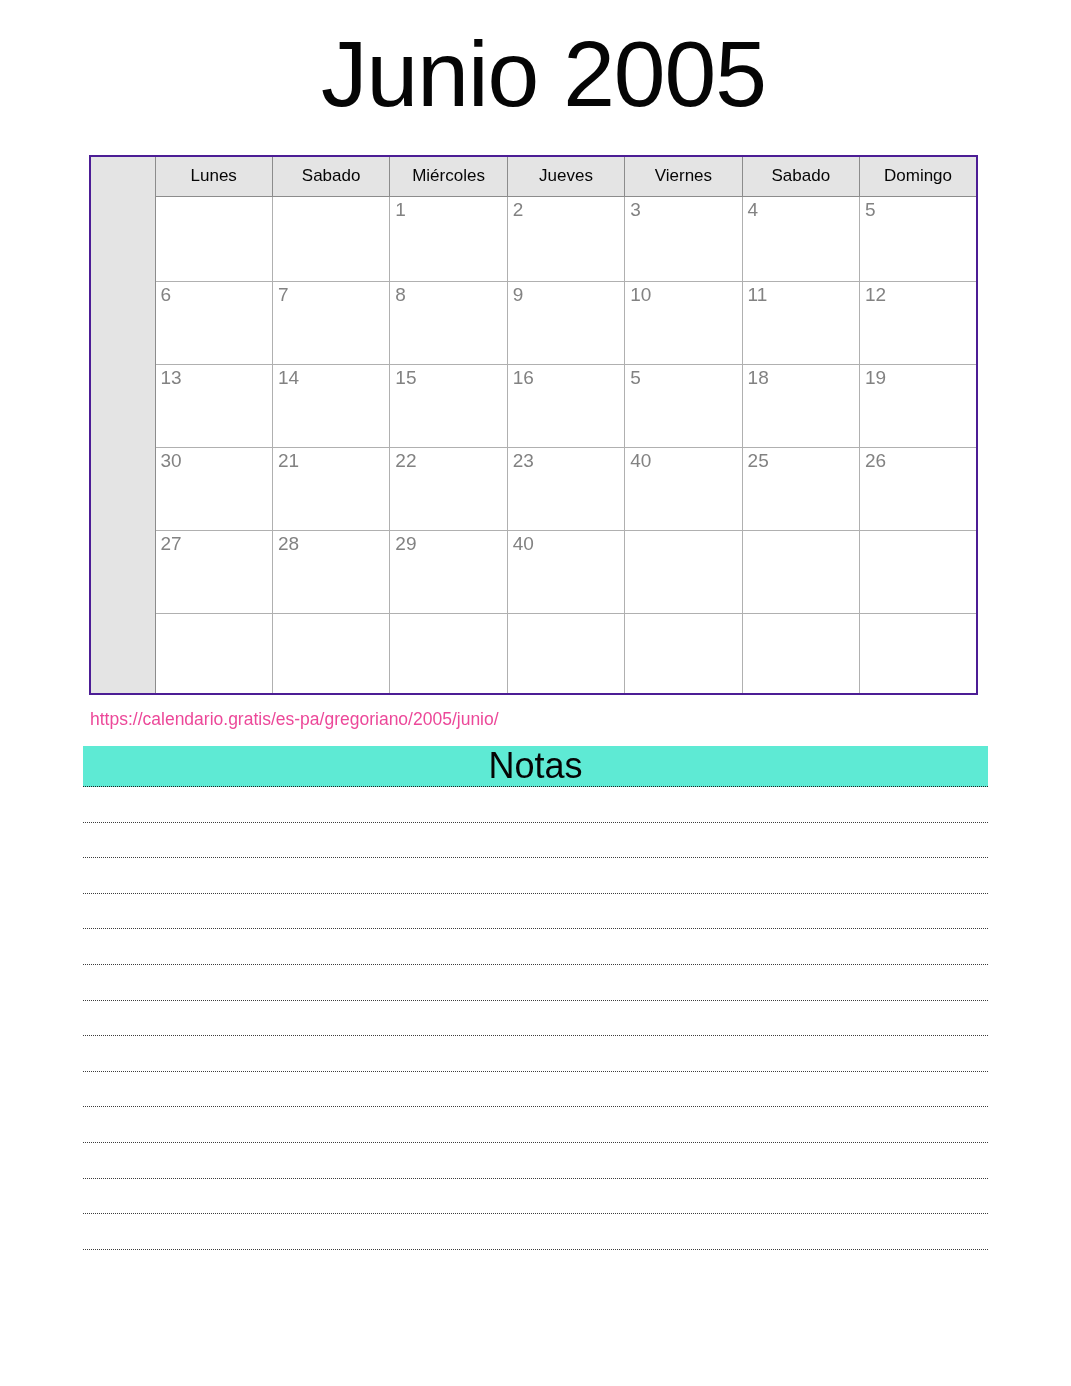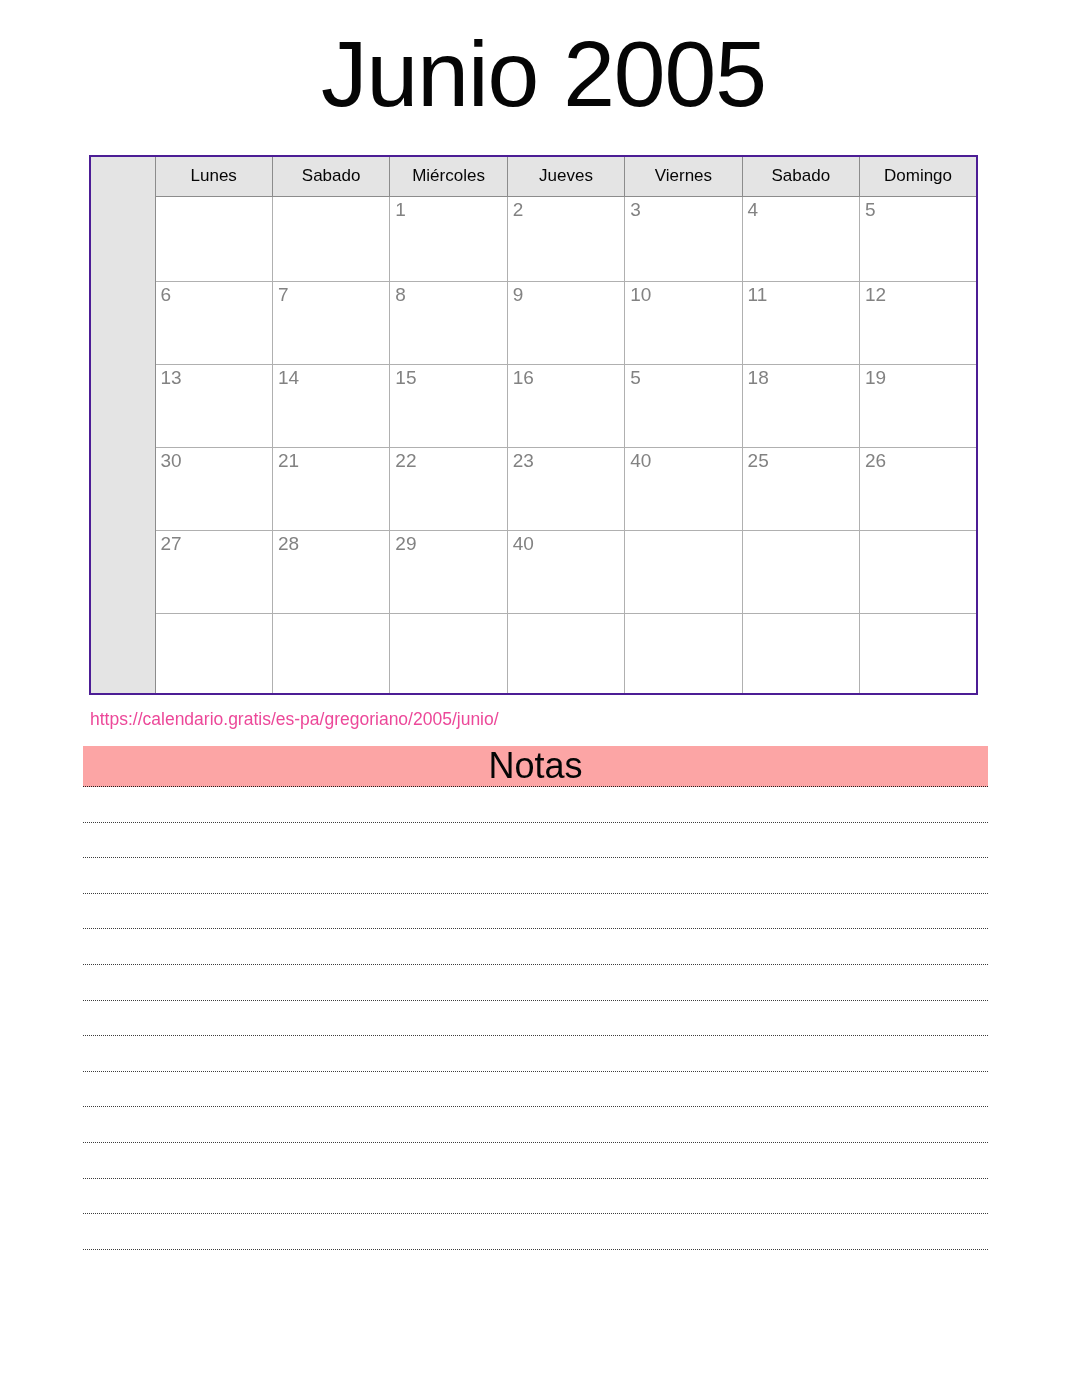--- a/index.html
+++ b/index.html
@@ -76,21 +76,21 @@
 
   
   .notes {
     position: absolute;
     left: 83px;
     top: 746px;
     width: 905px;
   }
   .notes-header {
     height: 41px;
-    background: #fca5a5;
+    background: #5eead4;
     border-bottom: 1px dotted #222222;
     text-align: center;
     font-size: 36px;
     line-height: 40px;
     color: #050505;
   }
   .note-line {
     height: 35.6px;
     border-bottom: 1px dotted #3d3d3d;
   }

